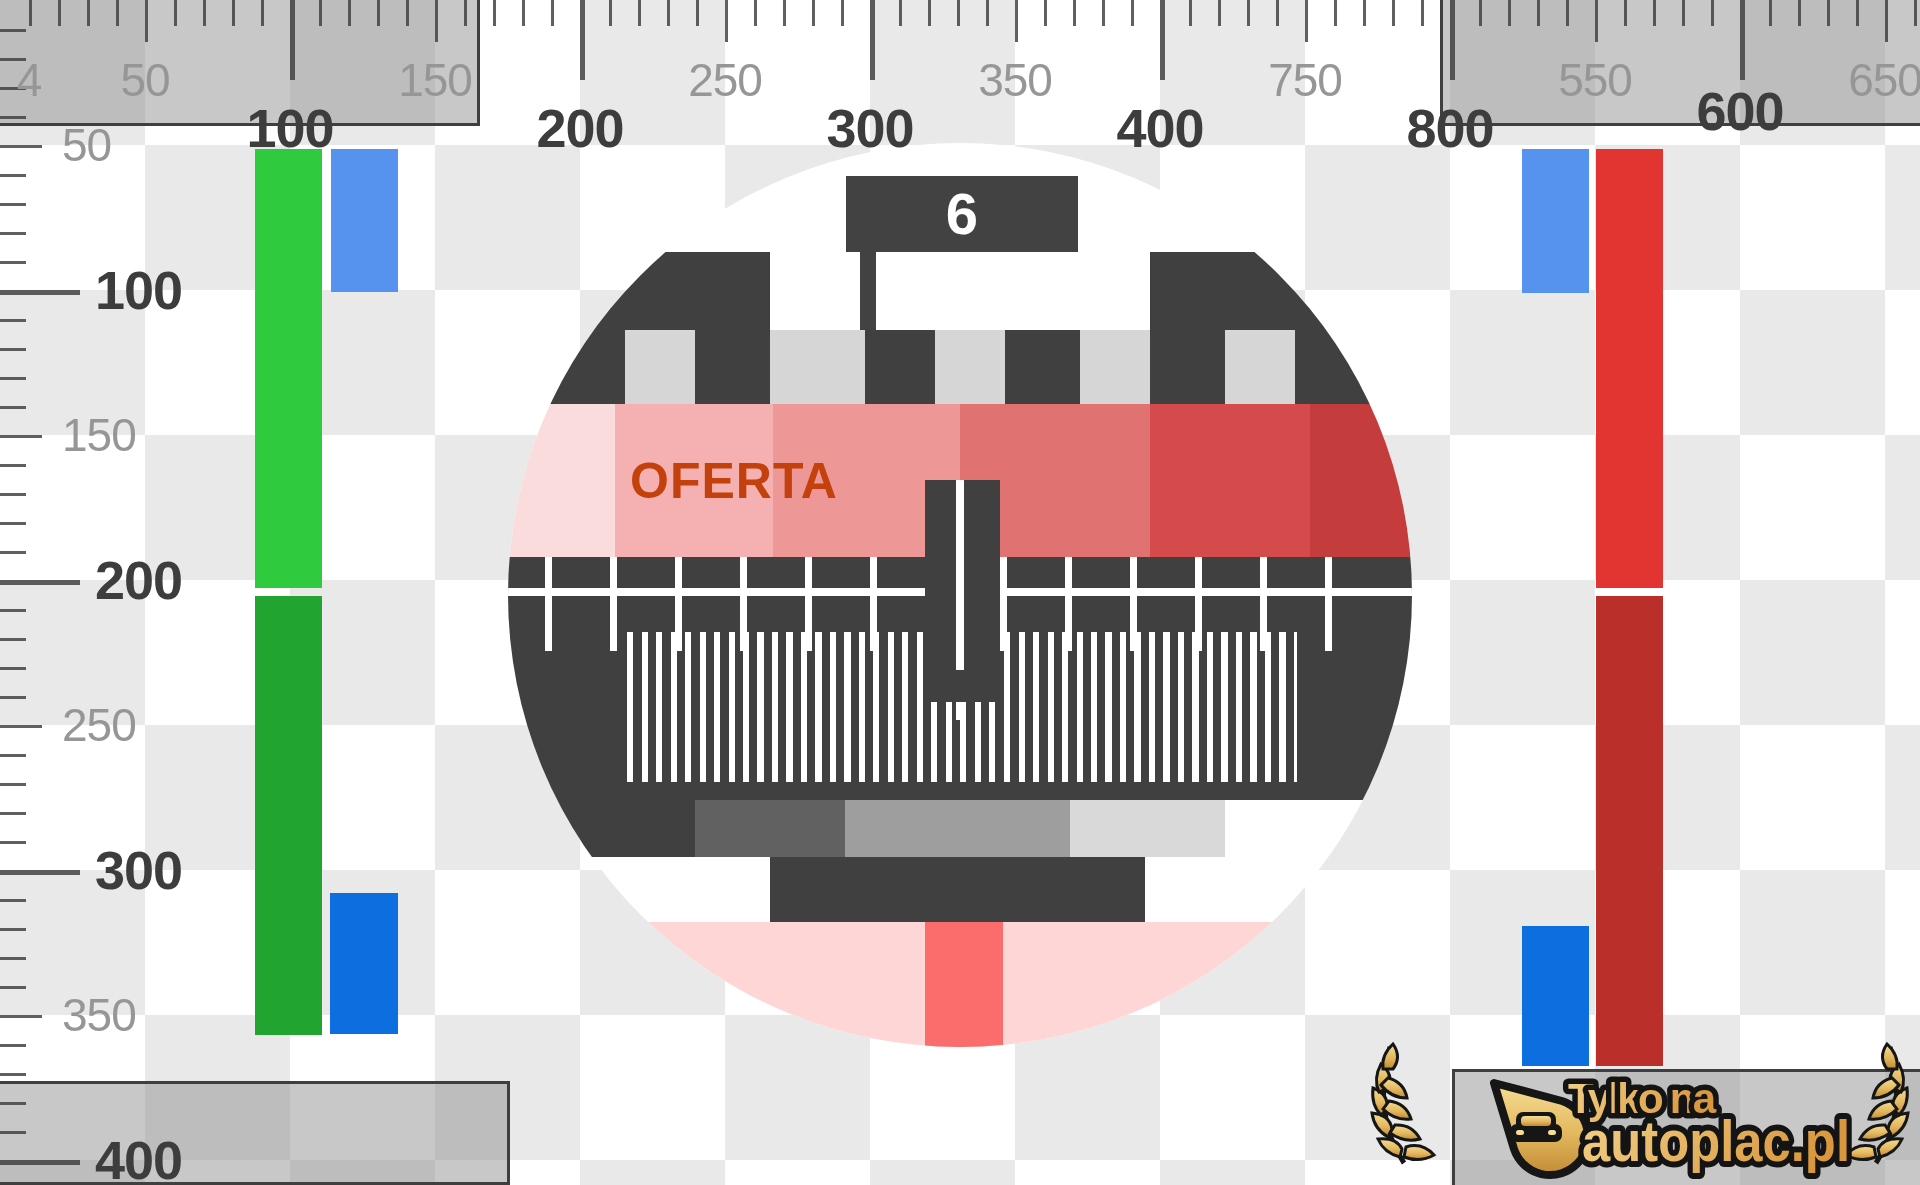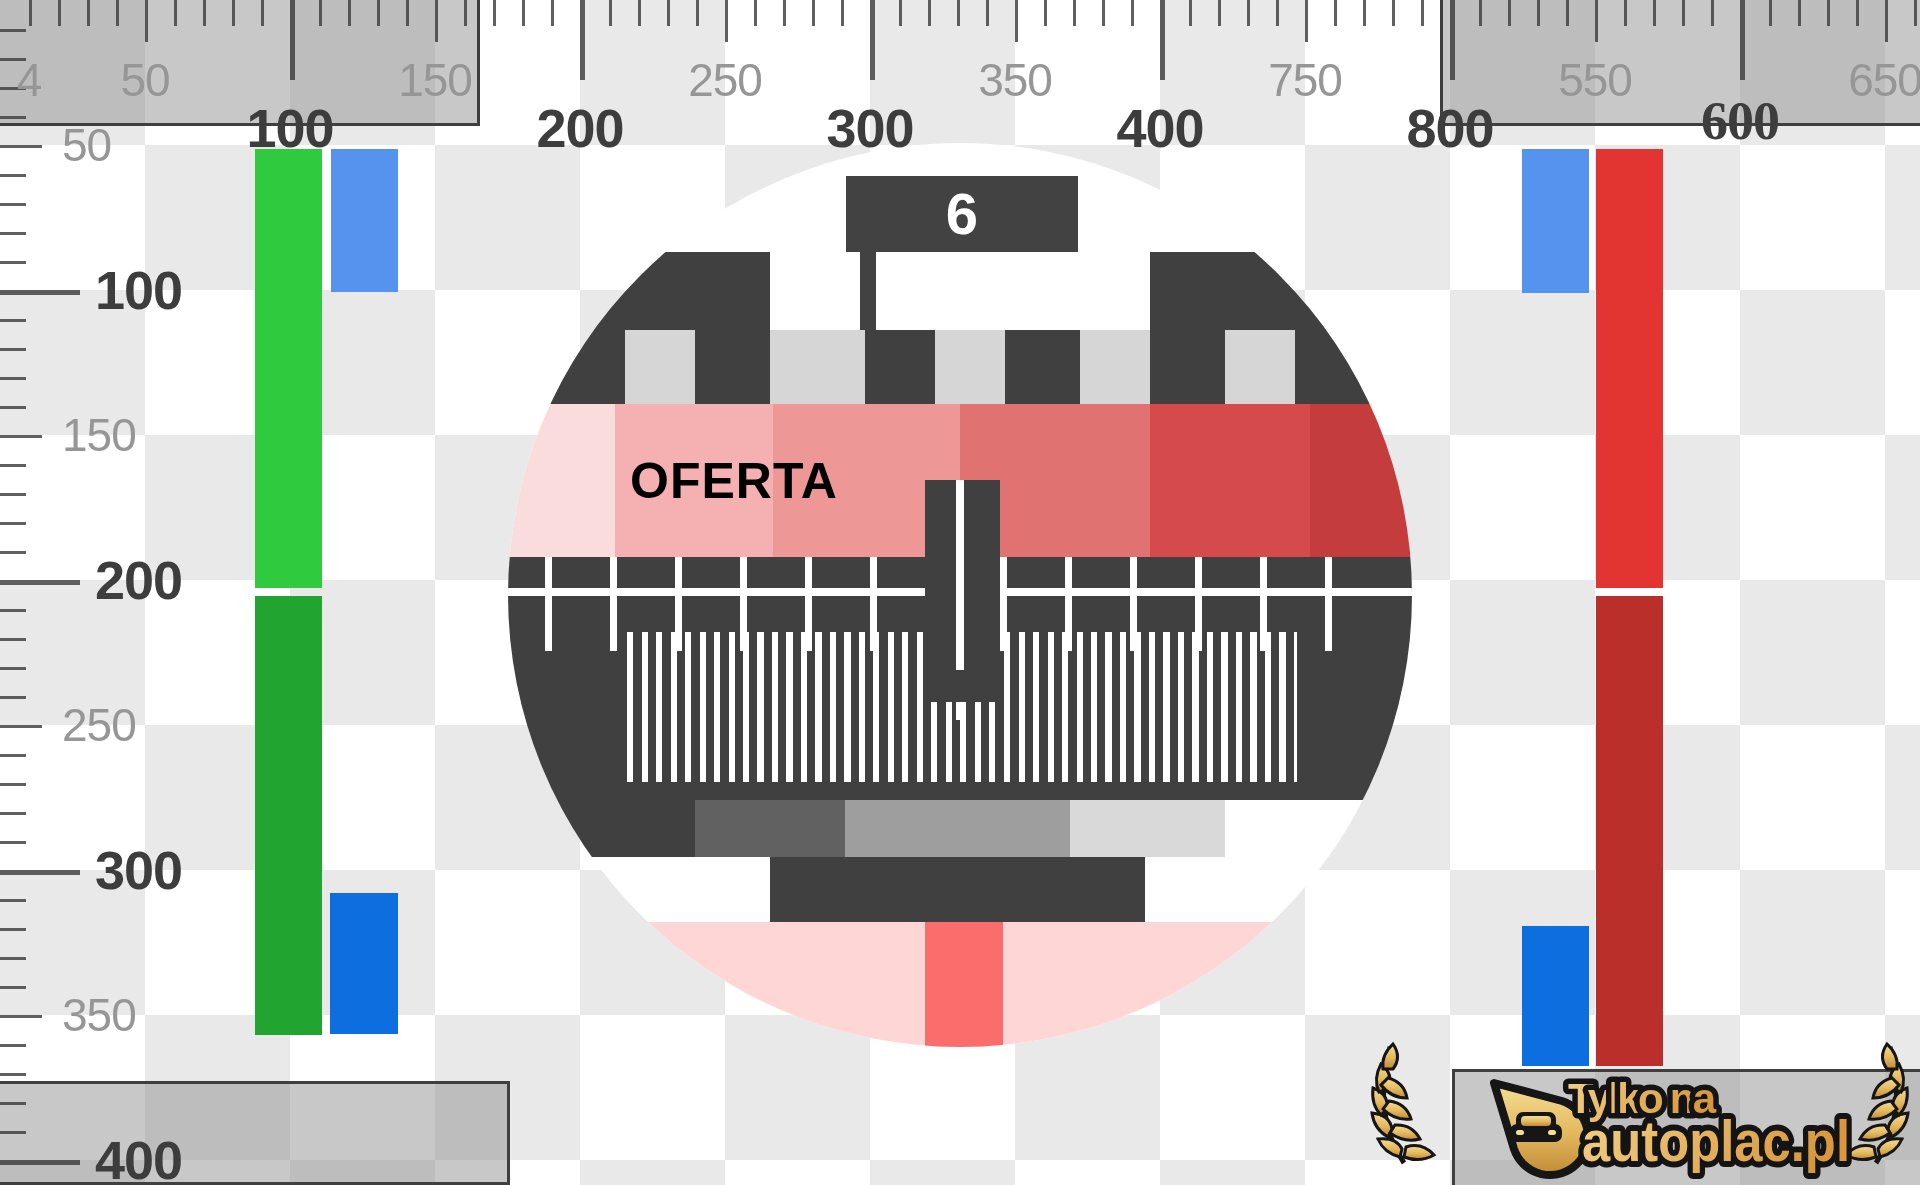--- a/index.html
+++ b/index.html
@@ -67,21 +67,21 @@
     <div class="abs" style="left:352px;top:109px;width:16px;height:78px;background:#424242;"></div>
 
     <div class="abs" id="redband" style="left:-10px;top:261px;width:924px;height:153px;">
         <div class="abs" style="left: 0px; top: 0px; width: 117px; height: 153px; background: rgb(251, 220, 220);"></div>
         <div class="abs" style="left: 117px; top: 0px; width: 158px; height: 153px; background: rgb(245, 177, 177);"></div>
         <div class="abs" style="left: 275px; top: 0px; width: 187px; height: 153px; background: rgb(238, 151, 151);"></div>
         <div class="abs" style="left: 462px; top: 0px; width: 190px; height: 153px; background: rgb(225, 114, 114);"></div>
         <div class="abs" style="left: 652px; top: 0px; width: 160px; height: 153px; background: rgb(213, 74, 74);"></div>
         <div class="abs" style="left: 812px; top: 0px; width: 122px; height: 153px; background: rgb(197, 60, 60);"></div>
       </div>
-    <div class="bandtext" style="left:122px;width:200px;color:#000000;">OFERTA</div>
+    <div class="bandtext" style="left:122px;width:200px;color:#c2410c;">OFERTA</div>
 
     <div class="abs dark" style="left:-10px;top:414px;width:924px;height:243px;"></div>
     <div class="abs" style="left:-10px;top:445px;width:924px;height:8px;background:#fff;z-index:2;"></div>
     <div id="vticks" class="abs" style="left:0;top:0;width:0;height:0;">
         <div class="vtick" style="left: 37px; top: 414px; height: 94px; z-index: 1;"></div>
         <div class="vtick" style="left: 102px; top: 414px; height: 94px; z-index: 1;"></div>
         <div class="vtick" style="left: 167px; top: 414px; height: 94px; z-index: 1;"></div>
         <div class="vtick" style="left: 232px; top: 414px; height: 94px; z-index: 1;"></div>
         <div class="vtick" style="left: 297px; top: 414px; height: 94px; z-index: 1;"></div>
         <div class="vtick" style="left: 362px; top: 414px; height: 94px; z-index: 1;"></div>
@@ -191,21 +191,21 @@
       <div class="rlabel" style="left: 725px; top: 57px; transform: translateX(-50%);">250</div>
       <div class="rlabel" style="left: 1015px; top: 57px; transform: translateX(-50%);">350</div>
       <div class="rlabel" style="left: 1305px; top: 57px; transform: translateX(-50%);">750</div>
       <div class="rlabel" style="left: 1595px; top: 57px; transform: translateX(-50%);">550</div>
       <div class="rlabel" style="left: 1885px; top: 57px; transform: translateX(-50%);">650</div>
       <div class="rlabel bold" style="left: 290px; top: 101px; transform: translateX(-50%);">100</div>
       <div class="rlabel bold" style="left: 580px; top: 101px; transform: translateX(-50%);">200</div>
       <div class="rlabel bold" style="left: 870px; top: 101px; transform: translateX(-50%);">300</div>
       <div class="rlabel bold" style="left: 1160px; top: 101px; transform: translateX(-50%);">400</div>
       <div class="rlabel bold" style="left: 1450px; top: 101px; transform: translateX(-50%);">800</div>
-      <div class="rlabel bold" style="left: 1740px; top: 94px; transform: translateX(-50%); font-family: Liberation Serif, serif;">600</div>
+      <div class="rlabel bold" style="left: 1740px; top: 84px; transform: translateX(-50%);">600</div>
     </div>
   <div id="vruler" class="abs" style="left:0;top:0;width:200px;height:1185px;">
       <div class="tick" style="top: 29px;"></div>
       <div class="tick" style="top: 58px;"></div>
       <div class="tick" style="top: 87px;"></div>
       <div class="tick" style="top: 116px;"></div>
       <div class="tick mid" style="top: 145px;"></div>
       <div class="tick" style="top: 174px;"></div>
       <div class="tick" style="top: 203px;"></div>
       <div class="tick" style="top: 232px;"></div>

